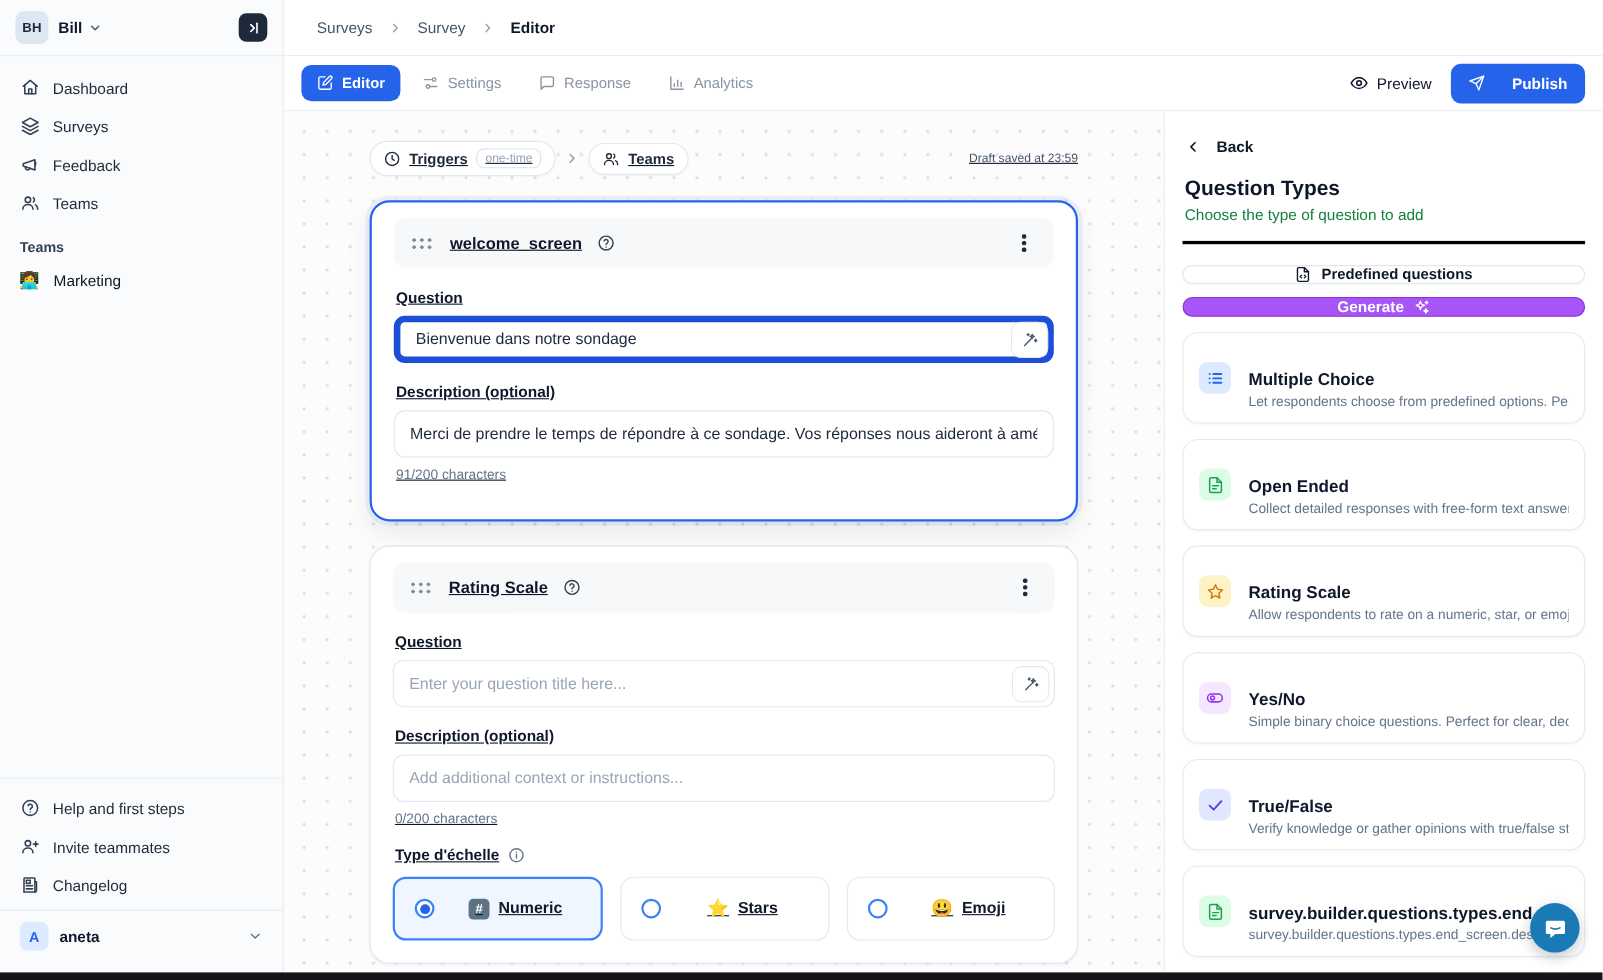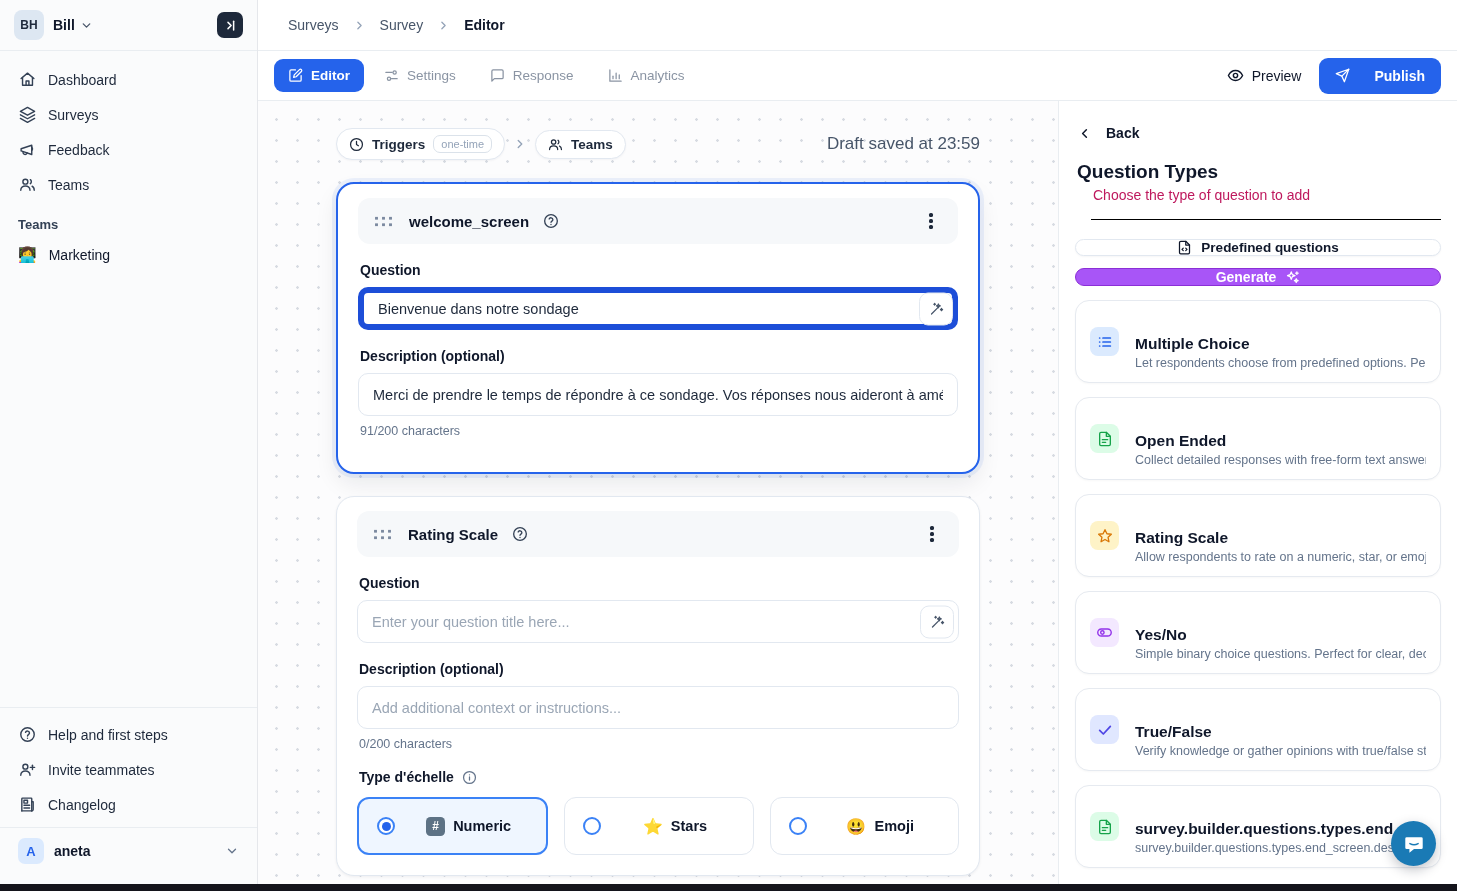--- a/index.html
+++ b/index.html
@@ -41,26 +41,26 @@
   .toolbar-right { margin-left:auto; display:flex; align-items:center; gap:18px; }
   .preview-btn { display:flex; align-items:center; gap:8px; font-size:14px; color:#0f172a; background:none; border:none; cursor:pointer; font-family:inherit; }
   .publish-btn { display:flex; align-items:center; gap:24px; font-size:14px; font-weight:600; color:#fff; background:#2563eb; border:none; border-radius:9px; padding:10px 16px; cursor:pointer; font-family:inherit; }
 
   .content { flex:1; display:flex; min-height:0; }
 
   
   .canvas { width:800px; min-width:800px; background-color:#fcfcfd;
     background-image:radial-gradient(#d7dbe2 1.3px, transparent 1.45px);
     background-size:21px 21px; background-position:8px 8px;
-    padding:27px 78px 4px 78px; overflow:hidden; }
+    padding:27px 78px 4px 78px; overflow:hidden;text-decoration:underline; }
   .triggers-row { display:flex; align-items:center; }
   .pill { display:flex; align-items:center; gap:8px; background:#fff; border:1px solid #e2e8f0; border-radius:999px; padding:6px 12px; font-size:13.5px; font-weight:600; color:#1e293b; cursor:pointer; box-shadow:0 1px 2px rgba(15,23,42,.04); }
   .pill .badge { font-size:11px; font-weight:400; color:#94a3b8; border:1px solid #dbe2ea; border-radius:7px; padding:2px 7px; }
   .flow-sep { color:#94a3b8; margin:0 8px; }
-  .draft-status { margin-left:auto; font-size:17px; color:#475569; }
+  .draft-status { margin-left:auto; font-size:11px; color:#475569; }
 
   .qcard { background:#fff; border:1px solid #e2e8f0; border-radius:18px; margin-top:22px; padding:14px 20px 20px 20px; box-shadow:0 1px 3px rgba(15,23,42,.06); }
   .qcard.selected { border:2px solid #2563eb; box-shadow:0 0 0 4px rgba(37,99,235,.08), 0 10px 22px rgba(15,23,42,.08); }
   .qcard-header { background:#f6f8fa; border-radius:12px; height:46px; display:flex; align-items:center; padding:0 14px; gap:14px; }
   .drag-handle { width:23px; height:13px; cursor:grab;
     background-image:radial-gradient(#7c8aa0 1.4px, transparent 1.6px); background-size:7px 6.5px; background-position:1px 0; }
   .qcard-title { font-size:15px; font-weight:700; }
   .help-ic { color:#334155; cursor:pointer; display:flex; }
   .kebab { margin-left:auto; width:26px; height:26px; display:flex; align-items:center; justify-content:center; cursor:pointer; background:none; border:none; }
   .kebab i { width:3.2px; height:3.2px; border-radius:50%; background:#1e293b; box-shadow:0 -6px 0 #1e293b, 0 6px 0 #1e293b; display:block; }
@@ -80,21 +80,21 @@
   .radio.checked::after { content:""; width:9px; height:9px; border-radius:50%; background:#2563eb; display:block; }
   .scale-card .opt { display:flex; align-items:center; gap:8px; margin:0 auto; font-size:14.5px; font-weight:600; }
   .keycap { width:19px; height:19px; background:#5d7285; color:#fff; border-radius:4.5px; font-size:12px; font-weight:700; display:flex; align-items:center; justify-content:center; }
   .opt-emoji { font-size:16px; }
 
   
   .right-panel { flex:1; background:#fff; border-left:1px solid #e9edf1; padding:20px 16px 0 16px; overflow:hidden; }
   .back-row { display:flex; align-items:center; gap:14px; padding:4px 2px 14px 2px; cursor:pointer; }
   .back-row .lbl { font-size:14px; font-weight:700; }
   .panel-title { font-size:19px; font-weight:700; padding:6px 2px 2px 2px; }
-  .panel-sub { font-size:14px; color:#be185d; padding:2px 2px 16px 2px; border-bottom:1px solid #000000;margin-left:16px; }
+  .panel-sub { font-size:14px; color:#15803d; padding:2px 2px 16px 2px; border-bottom:3px solid #000000; }
   .panel-actions { display:flex; gap:12px; margin:19px 0 14px 0;flex-direction:column; }
   .predef-btn { flex:1; display:flex; align-items:center; justify-content:center; gap:9px; height:33px; background:#fff; border:1px solid #e2e8f0; border-radius:9px; font-size:13.5px; font-weight:600; color:#0f172a; cursor:pointer; font-family:inherit; box-shadow:0 1px 2px rgba(15,23,42,.04); }
   .generate-btn { flex:1; display:flex; align-items:center; justify-content:center; gap:9px; height:33px; background:#a855f7; border:1px solid #8b2fd6; border-radius:9px; font-size:14px; font-weight:600; color:#fff; cursor:pointer; font-family:inherit; }
   .qtype-card { display:flex; align-items:center; gap:16px; border:1px solid #e6eaf0; border-radius:14px; background:#fff; padding:12px 14px; margin-bottom:14px; cursor:pointer; box-shadow:0 1px 2px rgba(15,23,42,.03); }
   .qtype-icon { width:29px; height:29px; border-radius:8px; display:flex; align-items:center; justify-content:center; flex-shrink:0; }
   .qtype-texts { min-width:0; }
   .qtype-name { font-size:15.5px; font-weight:700; white-space:nowrap; overflow:hidden;margin-top:22px; }
   .qtype-desc { font-size:12.5px; color:#64748b; margin-top:3px; white-space:nowrap; overflow:hidden; }
   .ic-blue { background:#dbeafe; color:#2563eb; }
   .ic-green { background:#dcfce7; color:#16a34a; }

